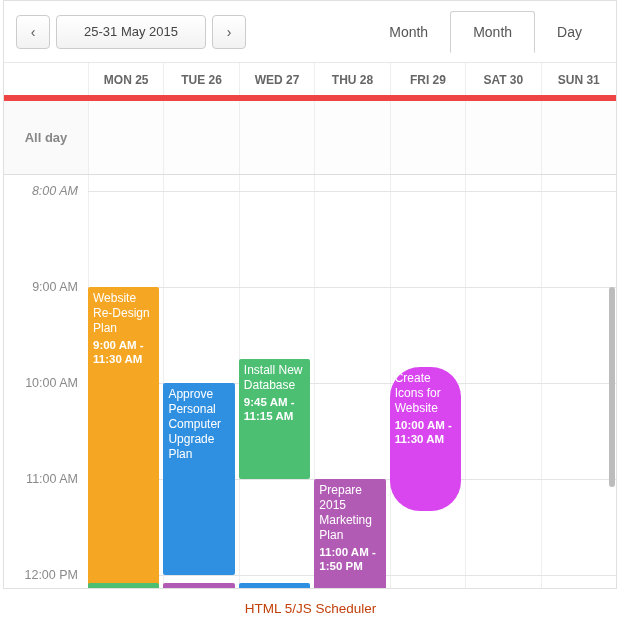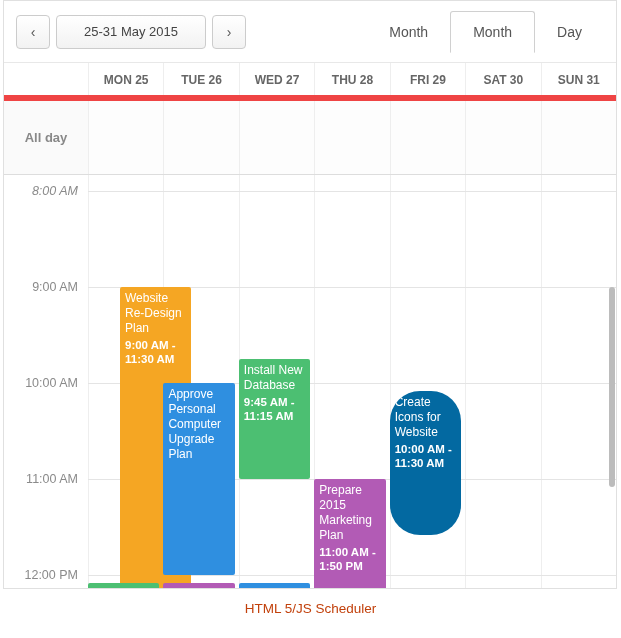--- a/index.html
+++ b/index.html
@@ -118,21 +118,21 @@
           <div class="vline" style="left: 28.5714%;"></div>
           <div class="vline" style="left: 42.8571%;"></div>
           <div class="vline" style="left: 57.1429%;"></div>
           <div class="vline" style="left: 71.4286%;"></div>
           <div class="vline" style="left: 85.7143%;"></div>
           <div class="hour-line" style="top: 16px;"></div>
           <div class="hour-line" style="top: 112px;"></div>
           <div class="hour-line" style="top: 208px;"></div>
           <div class="hour-line" style="top: 304px;"></div>
           <div class="hour-line" style="top: 400px;"></div>
-          <div class="event" style="background: rgb(245, 166, 35); left: 0%; width: calc(14.2857% - 4px); top: 112px; height: 336px; margin-left: 32px;">
+          <div class="event" style="background: rgb(245, 166, 35); left: 0%; width: calc(14.2857% - 4px); top: 112px; height: 336px;">
             <div class="title">Website Re-Design Plan</div>
             <div class="time">9:00 AM - 11:30 AM</div>
           </div>
           <div class="event" style="background: rgb(76, 191, 114); left: 0%; width: calc(14.2857% - 4px); top: 407.68px; height: 25.92px;">
             <div class="title">Book</div>
           </div>
           <div class="event" style="background: rgb(47, 143, 224); left: 14.2857%; width: calc(14.2857% - 4px); top: 208px; height: 192px;">
             <div class="title">Approve Personal Computer Upgrade Plan</div>
           </div>
           <div class="event" style="background: rgb(178, 91, 181); left: 14.2857%; width: calc(14.2857% - 4px); top: 407.68px; height: 25.92px;">
@@ -142,21 +142,21 @@
             <div class="title">Install New Database</div>
             <div class="time">9:45 AM - 11:15 AM</div>
           </div>
           <div class="event" style="background: rgb(47, 143, 224); left: 28.5714%; width: calc(14.2857% - 4px); top: 407.68px; height: 25.92px;">
             <div class="title">Approve</div>
           </div>
           <div class="event" style="background: rgb(178, 91, 181); left: 42.8571%; width: calc(14.2857% - 4px); top: 304px; height: 129.6px;">
             <div class="title">Prepare 2015 Marketing Plan</div>
             <div class="time">11:00 AM - 1:50 PM</div>
           </div>
-          <div class="event" style="background: #0369a1; left: 57.1429%; width: calc(14.2857% - 4px); top: 216px; height: 144px; border-radius: 30px;">
+          <div class="event" style="background: #d946ef; left: 57.1429%; width: calc(14.2857% - 4px); top: 192px; height: 144px; border-radius: 30px;">
             <div class="title">Create Icons for Website</div>
             <div class="time">10:00 AM - 11:30 AM</div>
           </div>
         </div>
       <div class="scroll-thumb"></div>
     </div>
   </div>
 </div>
 <div class="caption">HTML 5/JS Scheduler</div>
 

